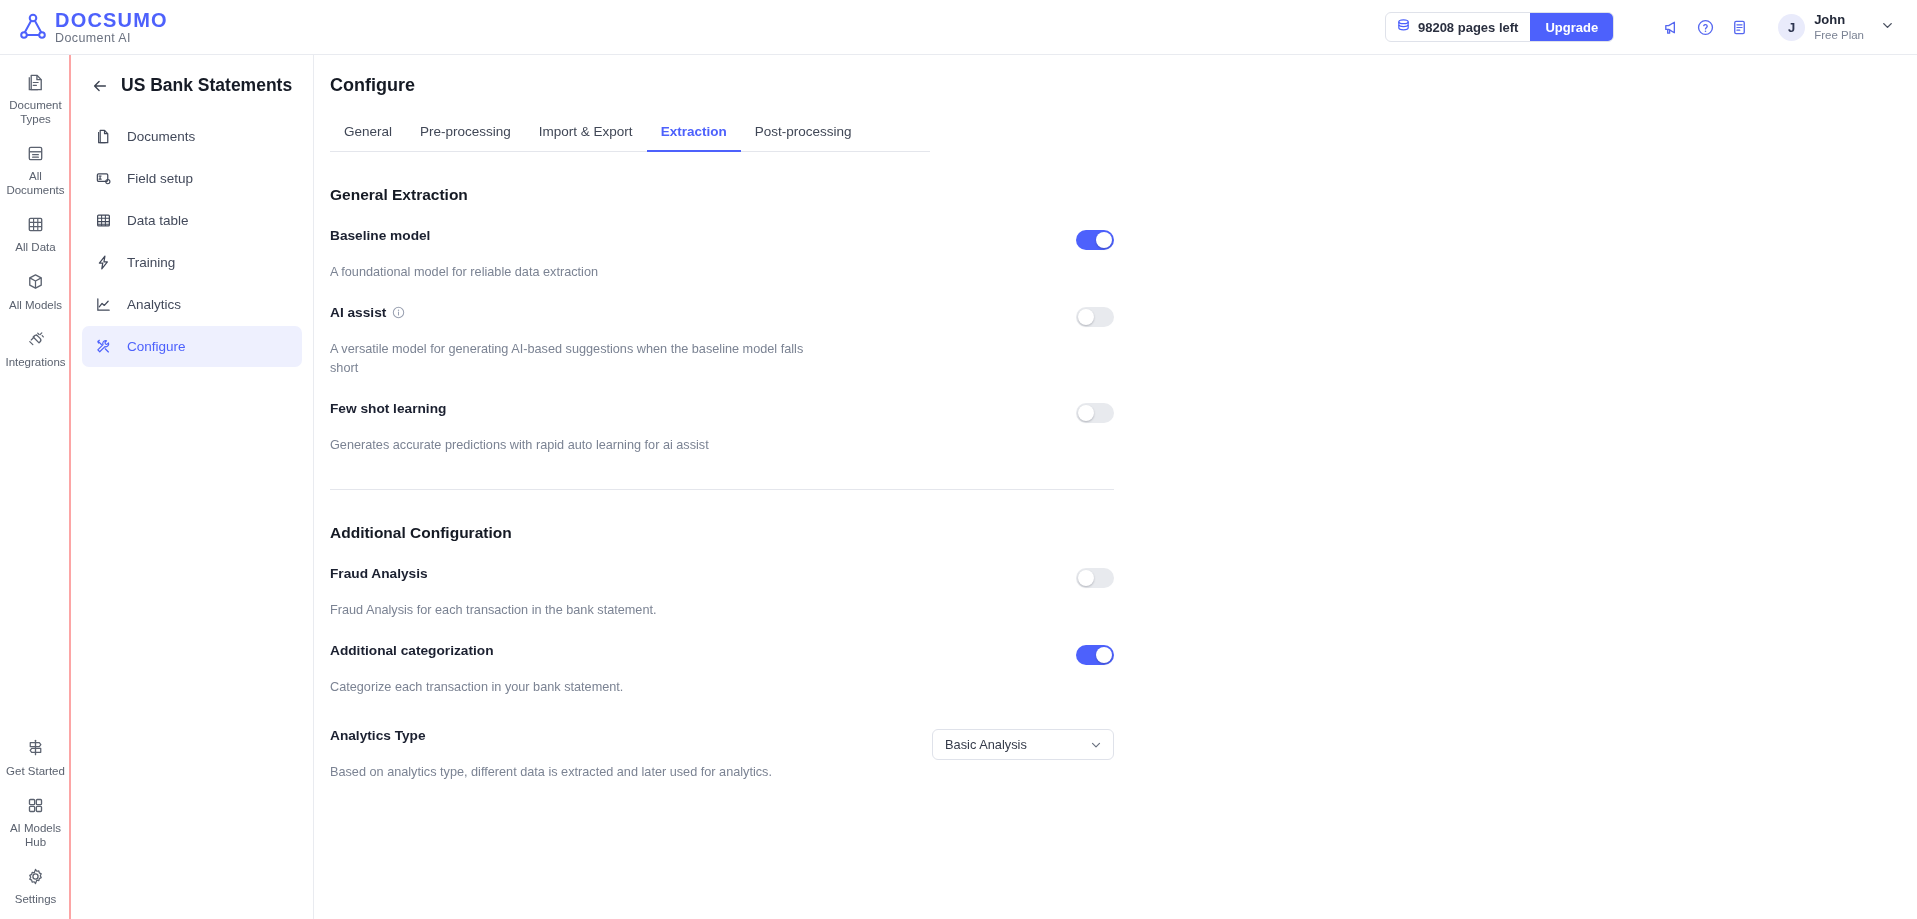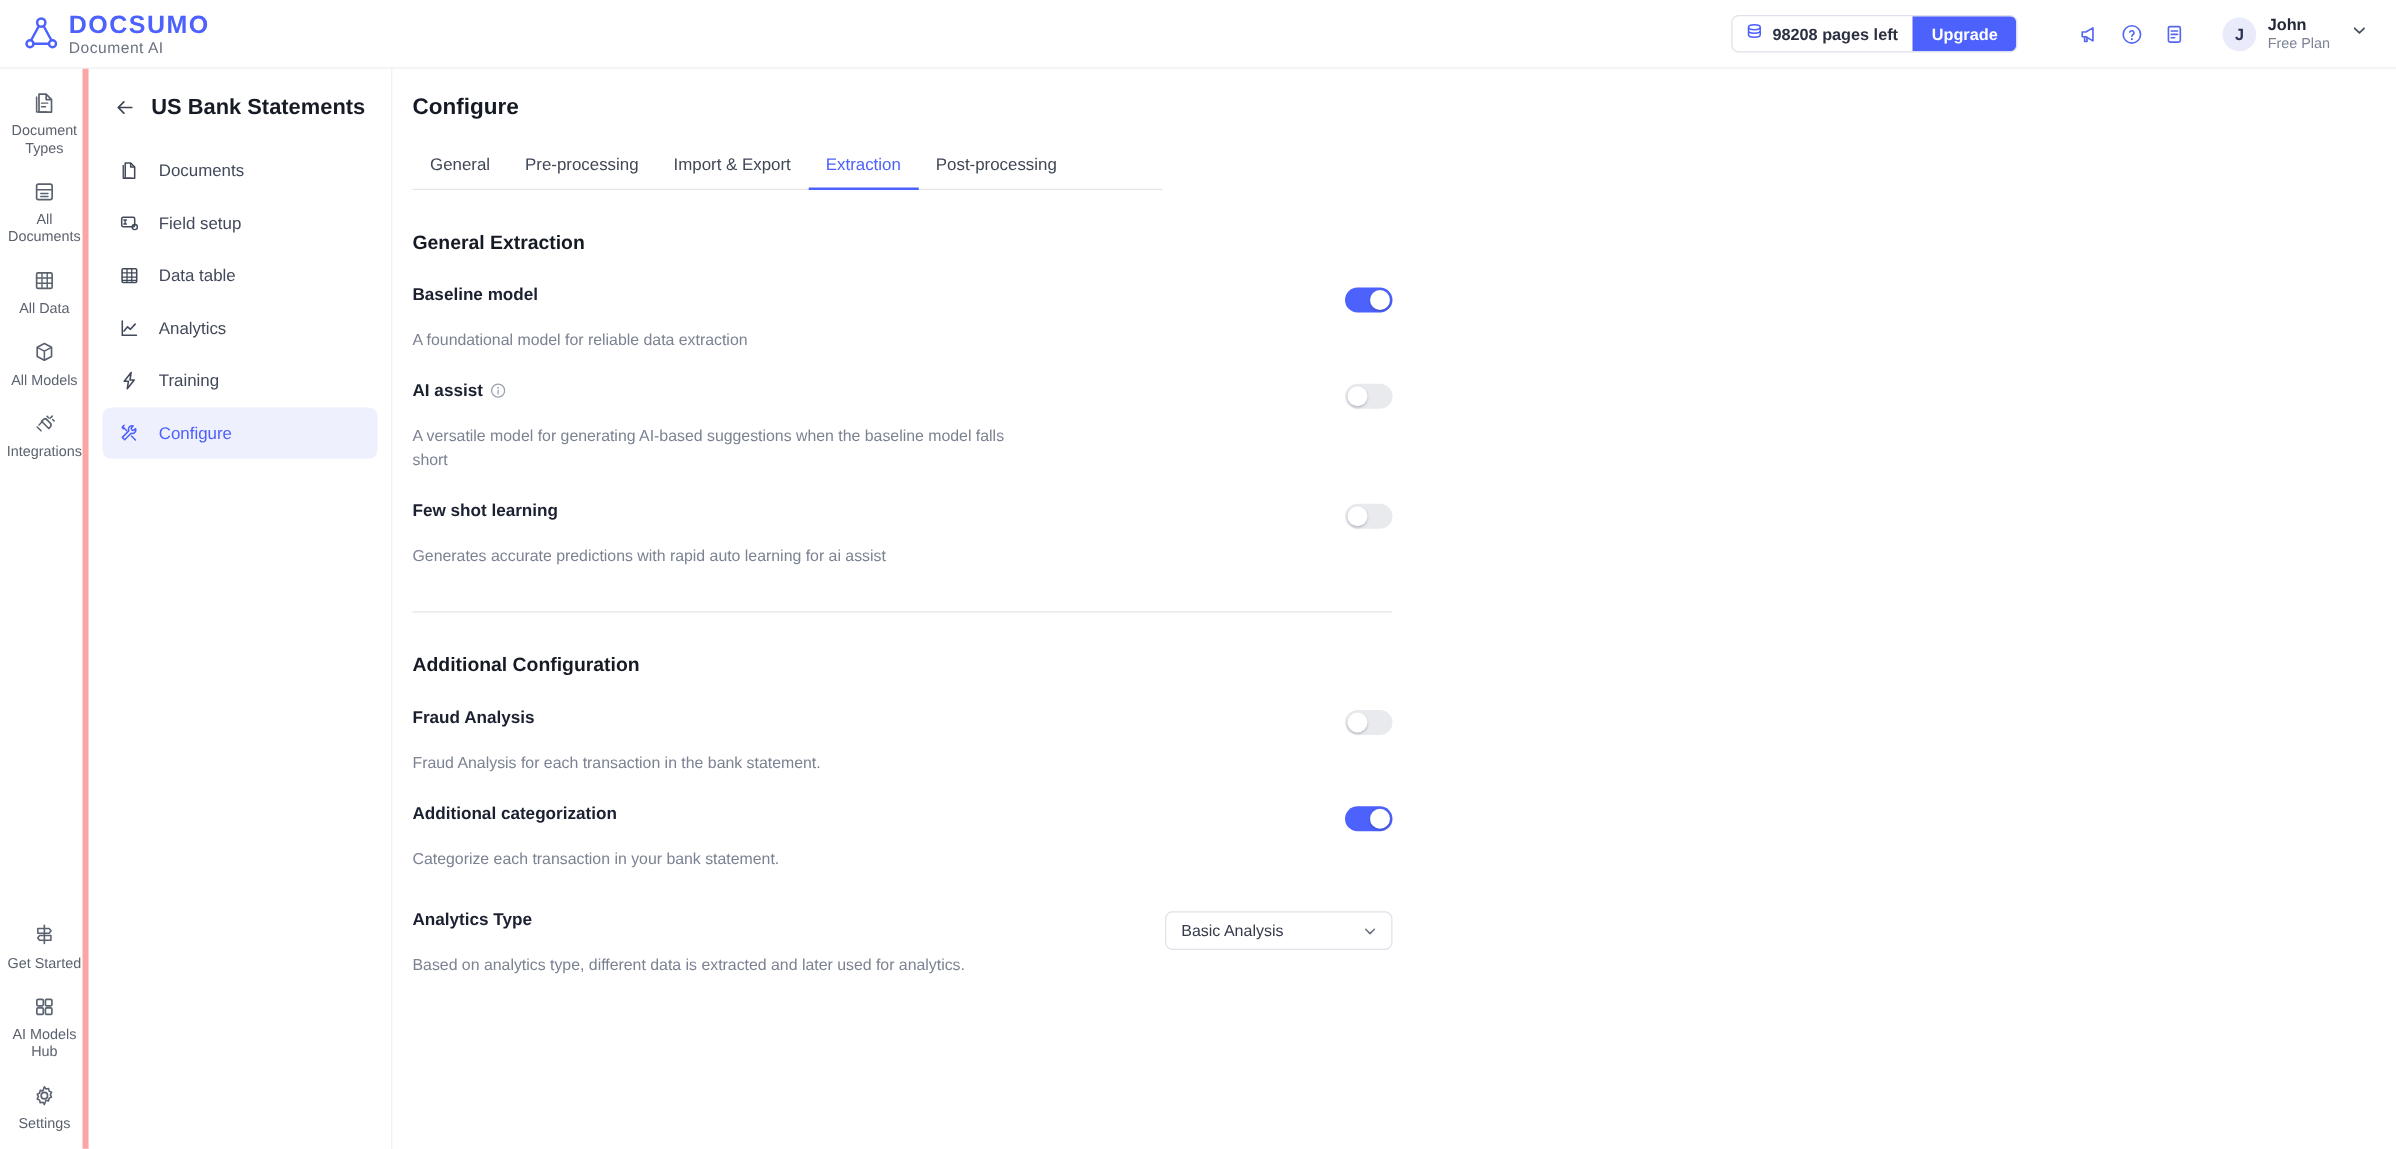--- a/index.html
+++ b/index.html
@@ -58,21 +58,21 @@
     margin-left: 22px; margin-right: 9px;
   }
   .user-meta { line-height: 1.25; }
   .user-name { font-size: 13px; font-weight: bold; color: #222838; }
   .user-plan { font-size: 11.5px; color: #7b8394; }
   .chev { margin-left: 16px; color: #4a5160; cursor: pointer; }
 
   
   .rail {
     position: absolute; top: 55px; left: 0; width: 71px; height: 864px;
-    background: #ffffff; border-right: 5px solid #fca5a5;
+    background: #ffffff; border-right: 2px solid #fca5a5;
   }
   .rail-item {
     width: 71px; padding: 9px 3px 6px; text-align: center; cursor: pointer;
     color: #5b626f;
   }
   .rail-item .ri-ico { height: 24px; display: flex; align-items: center; justify-content: center; }
   .rail-item .ri-lbl {
     font-size: 11.5px; line-height: 1.18; margin-top: 5px; color: #5b626f;
   }
   .rail-bottom { position: absolute; bottom: 6px; left: 0; width: 71px; }
@@ -105,21 +105,21 @@
   .tabs {
     display: flex; align-items: flex-end; gap: 0;
     margin: 22px 0 0 16px; width: 600px;
     border-bottom: 1px solid #e4e6ec;
   }
   .tab {
     font-size: 13.5px; color: #404756; padding: 6px 14px 11px;
     cursor: pointer; border-bottom: 2px solid transparent; margin-bottom: -1px;
     white-space: nowrap;
   }
-  .tab.active { color: #4d61fc; border-bottom-color: #4d61fc; font-weight: 400; }
+  .tab.active { color: #4d61fc; border-bottom-color: #4d61fc; font-weight: 700; }
 
   .section-title {
     font-size: 15.5px; font-weight: bold; color: #151a24;
     margin: 34px 0 0 16px;
   }
   .row {
     display: flex; align-items: flex-start;
     width: 784px; margin-left: 16px; margin-top: 24px;
   }
   .row-text { flex: 1; padding-right: 20px; }
@@ -341,34 +341,34 @@
           <rect x="2.8" y="3.2" width="12.4" height="11.6" rx="1" stroke="currentColor" stroke-width="1.3"></rect>
           <path d="M2.8 6.7h12.4M2.8 10.2h12.4M2.8 13h12.4M7 3.2v11.6M11 3.2v11.6" stroke="currentColor" stroke-width="1.1"></path>
         </svg>
       </span>
       <span>Data table</span>
     </div>
 
     <div class="nav-item">
       <span class="nv-ico">
         <svg width="17" height="17" viewBox="0 0 18 18" fill="none">
+          <path d="M10.5 2.2L4.6 9.6h3.6l-1 6.2 5.9-7.4H9.5l1-6.2z" stroke="currentColor" stroke-width="1.3" stroke-linejoin="round"></path>
+        </svg>
+      </span>
+      <span>Training</span>
+    </div>
+
+    <div class="nav-item">
+      <span class="nv-ico">
+        <svg width="17" height="17" viewBox="0 0 18 18" fill="none">
           <path d="M3 3v12h12" stroke="currentColor" stroke-width="1.3" stroke-linecap="round"></path>
           <path d="M4.5 11.5l3-3.6 2.4 2.1 4-4.4" stroke="currentColor" stroke-width="1.35" stroke-linecap="round" stroke-linejoin="round"></path>
         </svg>
       </span>
       <span>Analytics</span>
-    </div>
-
-    <div class="nav-item">
-      <span class="nv-ico">
-        <svg width="17" height="17" viewBox="0 0 18 18" fill="none">
-          <path d="M10.5 2.2L4.6 9.6h3.6l-1 6.2 5.9-7.4H9.5l1-6.2z" stroke="currentColor" stroke-width="1.3" stroke-linejoin="round"></path>
-        </svg>
-      </span>
-      <span>Training</span>
     </div>
 
     <div class="nav-item active">
       <span class="nv-ico">
         <svg width="17" height="17" viewBox="0 0 18 18" fill="none">
           <path d="M11.2 2.8a3 3 0 00-2.7 4.3L3 12.6l2 2 5.5-5.5a3 3 0 003.8-3.9L12.6 6.7 11 6.3l-.4-1.6 1.6-1.8z" stroke="currentColor" stroke-width="1.25" stroke-linejoin="round"></path>
           <path d="M3.2 3.3l3.6 3.6M4.6 2.4L3 4l.9 1.4" stroke="currentColor" stroke-width="1.2" stroke-linecap="round"></path>
           <path d="M10.8 11.4l3.4 3.4" stroke="currentColor" stroke-width="1.25" stroke-linecap="round"></path>
         </svg>
       </span>

